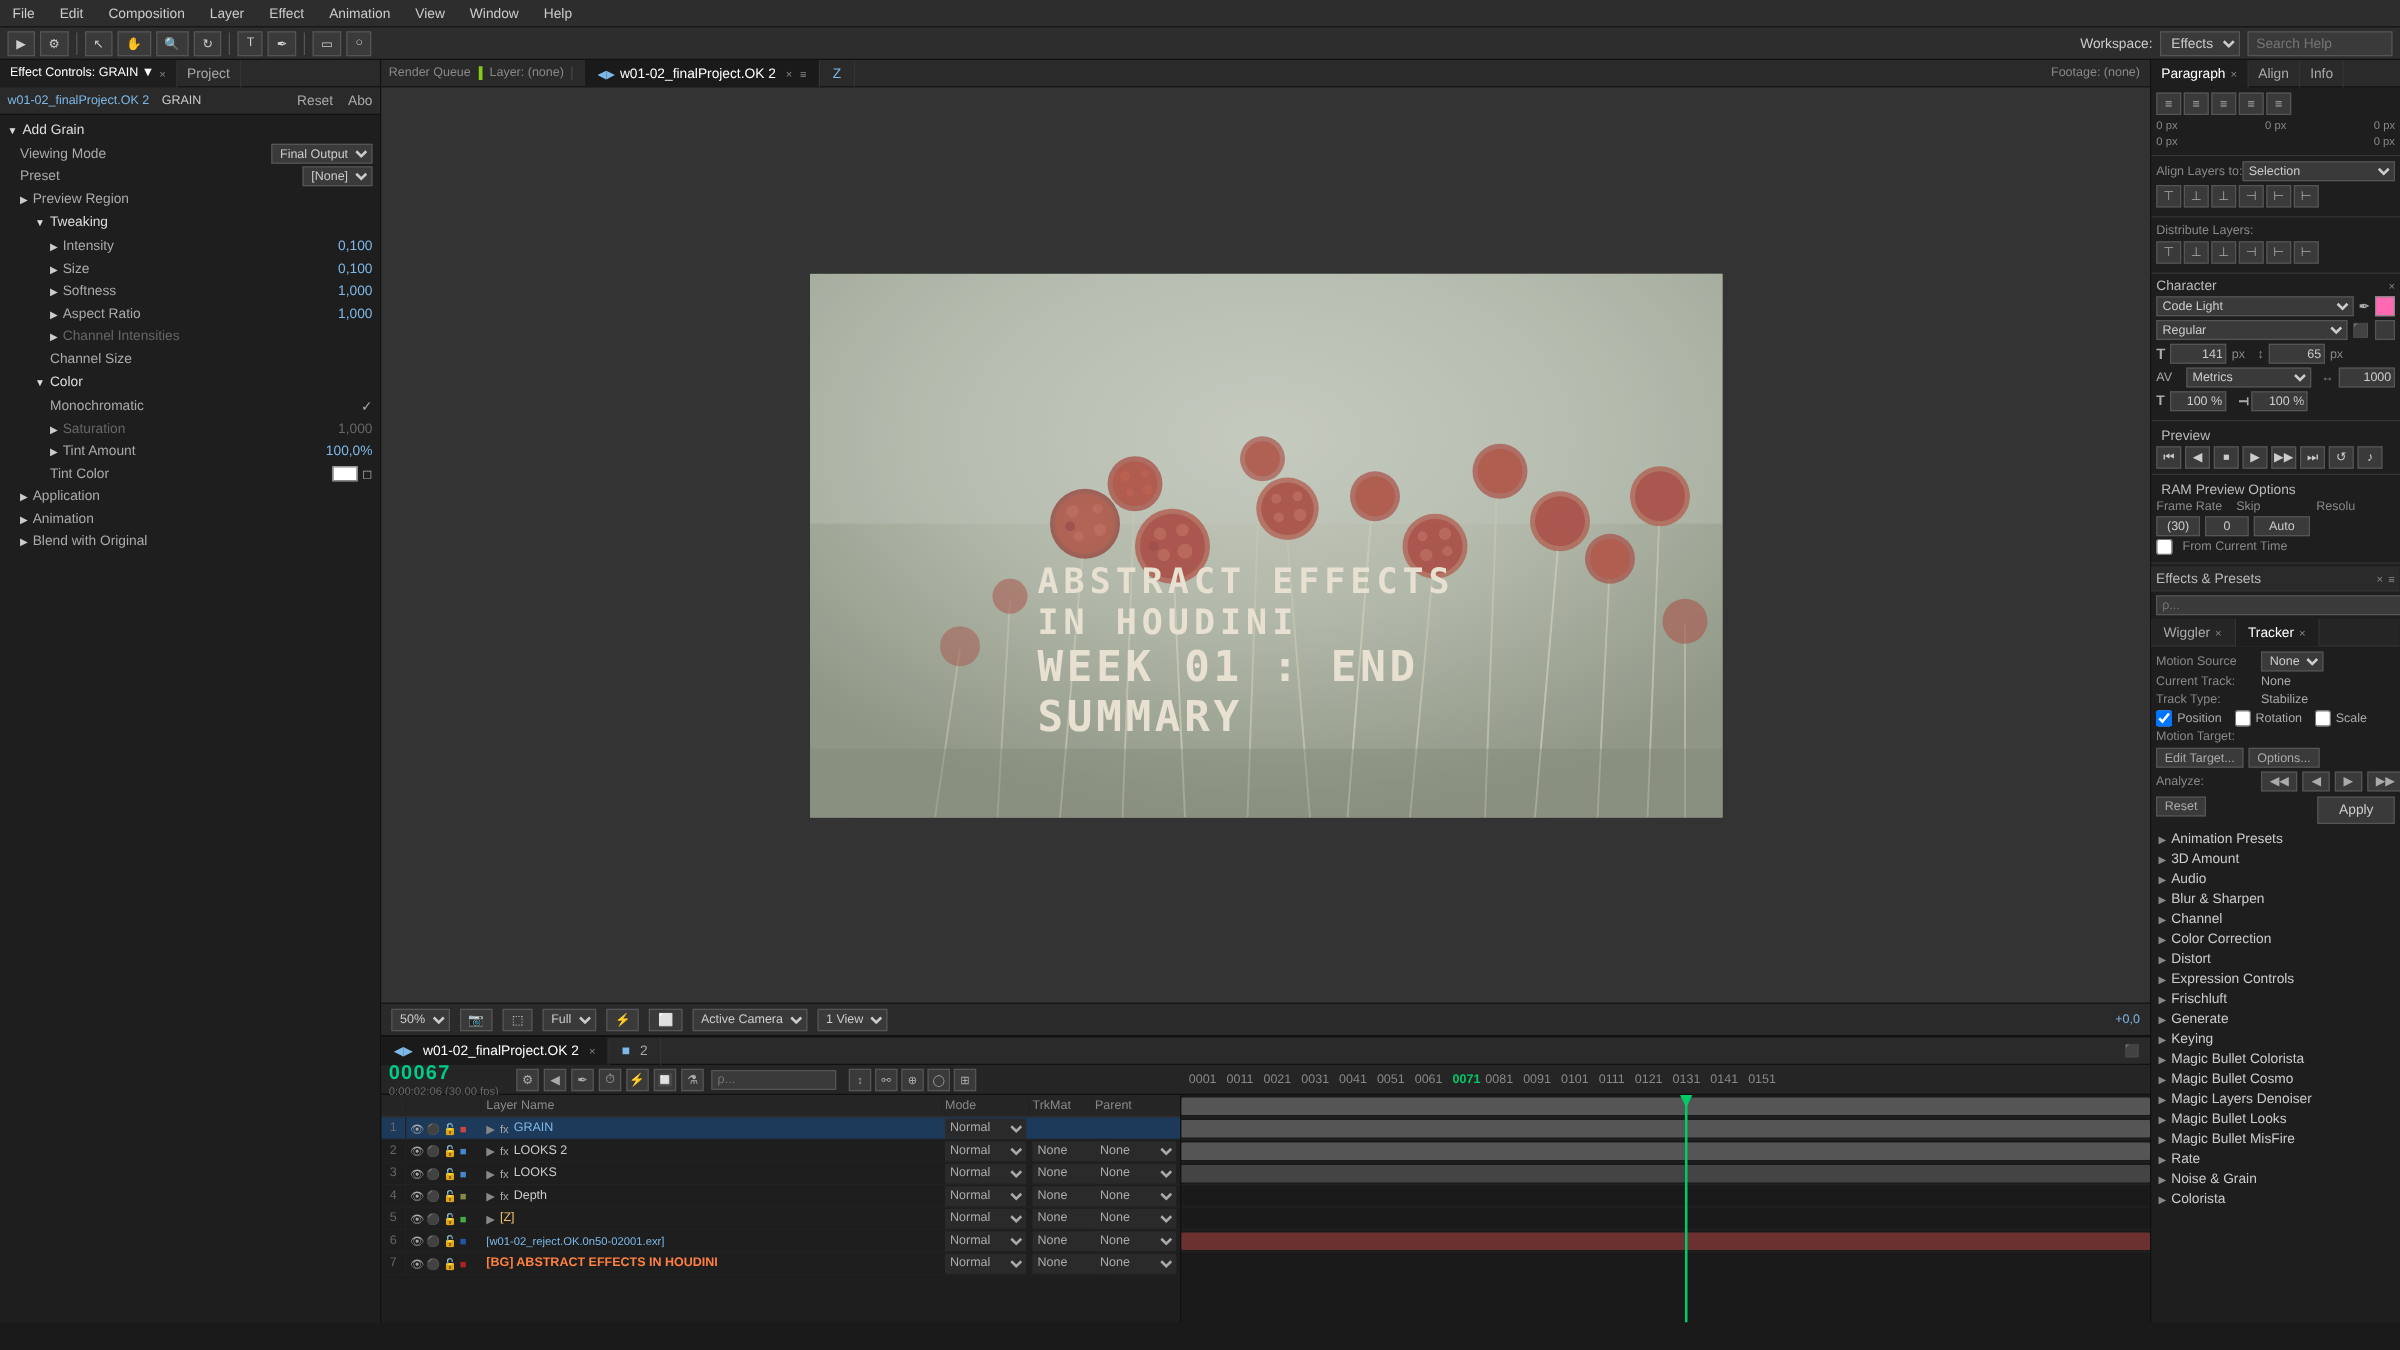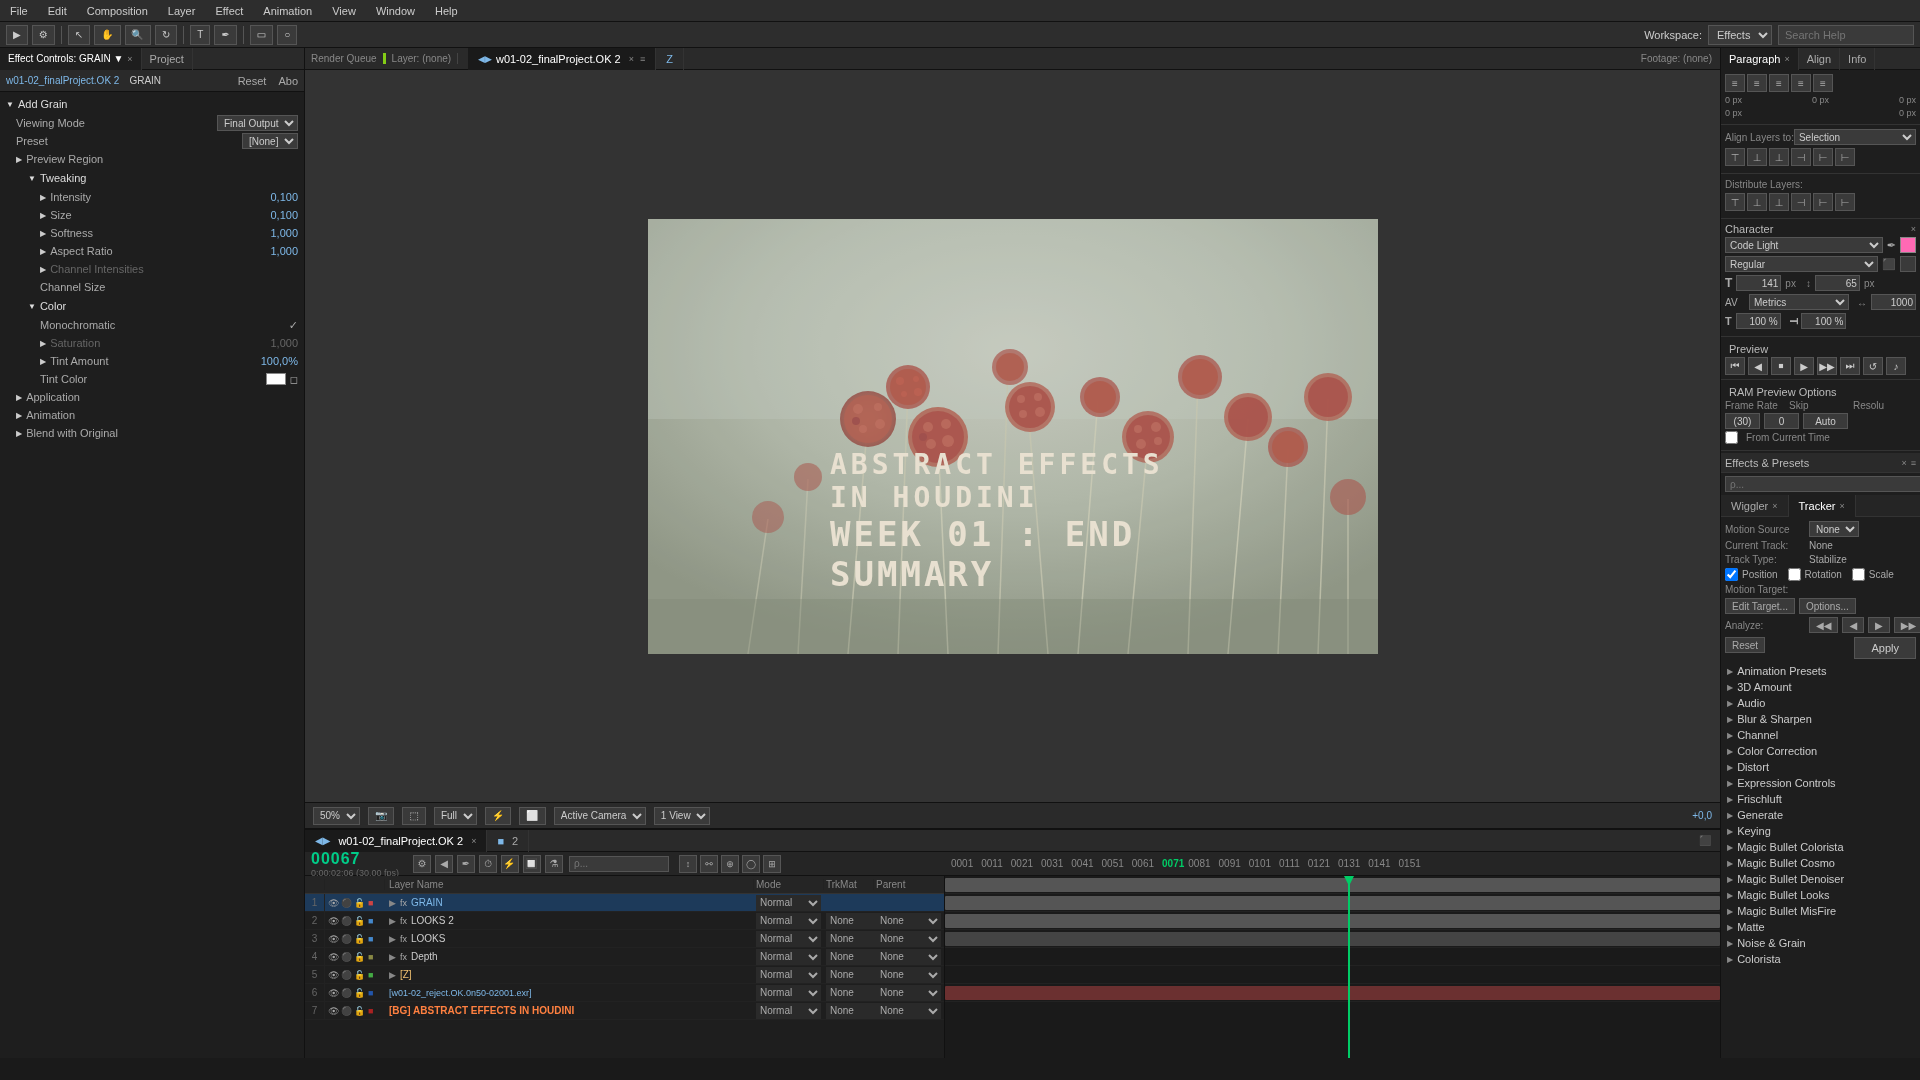--- a/index.html
+++ b/index.html
@@ -48,21 +48,21 @@
       height: 20px;
       padding: 0 4px;
     }
     .search-help {
       background: #3a3a3a;
       border: 1px solid #555;
       color: #888;
       height: 20px;
       padding: 0 6px;
       font-size: 11px;
-      width: 136px;
+      width: 116px;
     }
 
     
     #main-layout {
       display: flex;
       height: calc(1080px - 48px - 22px);
     }
 
     
     #left-panel {
@@ -1574,33 +1574,33 @@
         <div class="effects-category">
           <span class="cat-triangle">▶</span>
           <span>Magic Bullet Colorista</span>
         </div>
         <div class="effects-category">
           <span class="cat-triangle">▶</span>
           <span>Magic Bullet Cosmo</span>
         </div>
         <div class="effects-category">
           <span class="cat-triangle">▶</span>
-          <span>Magic Bullet Denoiser</span>
+          <span>Magic Layers Denoiser</span>
         </div>
         <div class="effects-category">
           <span class="cat-triangle">▶</span>
           <span>Magic Bullet Looks</span>
         </div>
         <div class="effects-category">
           <span class="cat-triangle">▶</span>
           <span>Magic Bullet MisFire</span>
         </div>
         <div class="effects-category">
           <span class="cat-triangle">▶</span>
-          <span>Matte</span>
+          <span>Rate</span>
         </div>
         <div class="effects-category">
           <span class="cat-triangle">▶</span>
           <span>Noise &amp; Grain</span>
         </div>
         <div class="effects-category">
           <span class="cat-triangle">▶</span>
           <span>Colorista</span>
         </div>
       </div>

